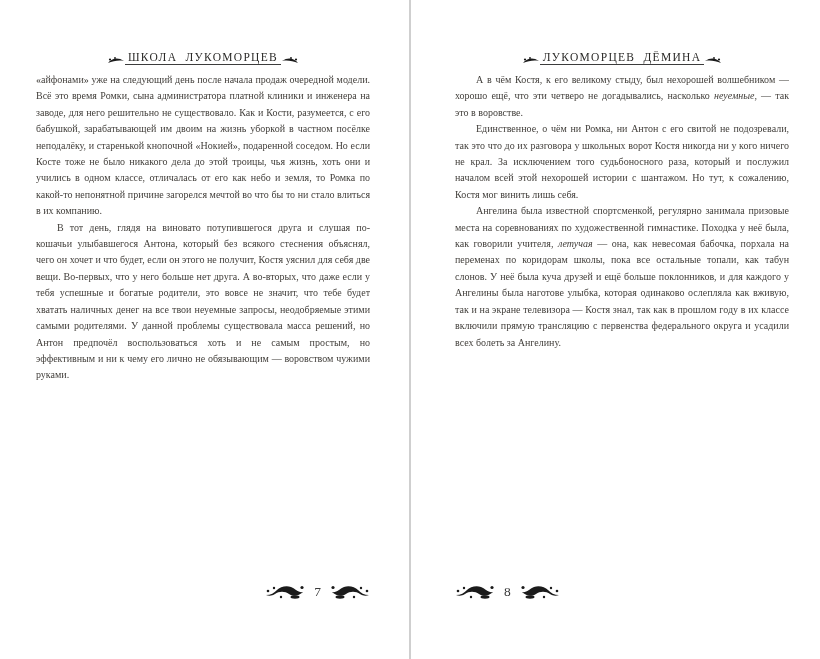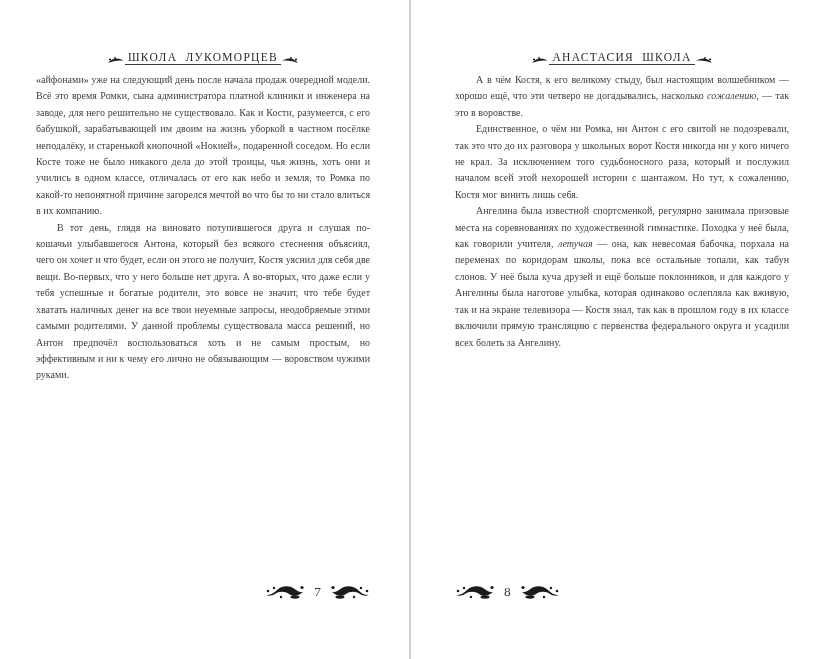--- a/index.html
+++ b/index.html
@@ -129,31 +129,31 @@
 
   <section class="page right" lang="ru">
     <div class="running-header">
       <span class="sprig">
         <svg width="18" height="9" viewBox="0 0 18 9">
             <path d="M1 7 C5 2 11 1 17 5 C12 4 6 5 1 7 Z"></path>
             <circle cx="3" cy="3.5" r="1.1"></circle>
             <circle cx="8" cy="2" r="0.9"></circle>
           </svg>
       </span>
-      <span class="header-title">АНАСТАСИЯ ШКОЛА</span>
+      <span class="header-title">ЛУКОМОРЦЕВ ДЁМИНА</span>
       <span class="sprig mirror">
         <svg width="18" height="9" viewBox="0 0 18 9">
             <path d="M1 7 C5 2 11 1 17 5 C12 4 6 5 1 7 Z"></path>
             <circle cx="3" cy="3.5" r="1.1"></circle>
             <circle cx="8" cy="2" r="0.9"></circle>
           </svg>
       </span>
     </div>
     <div class="page-body">
-        <p class="para indent"><span>А в чём Костя, к его великому стыду, был настоящим волшебником — хорошо ещё, что эти четверо не догадывались, насколько </span><i>сожалению</i><span>, — так это в воровстве.</span></p>
+        <p class="para indent"><span>А в чём Костя, к его великому стыду, был нехорошей волшебником — хорошо ещё, что эти четверо не догадывались, насколько </span><i>неуемные</i><span>, — так это в воровстве.</span></p>
         <p class="para indent"><span>Единственное, о чём ни Ромка, ни Антон с его свитой не подозревали, так это что до их разговора у школьных ворот Костя никогда ни у кого ничего не крал. За исключением того судьбоносного раза, который и послужил началом всей этой нехорошей истории с шантажом. Но тут, к сожалению, Костя мог винить лишь себя.</span></p>
         <p class="para indent"><span>Ангелина была известной спортсменкой, регулярно занимала призовые места на соревнованиях по художественной гимнастике. Походка у неё была, как говорили учителя, </span><i>летучая</i><span> — она, как невесомая бабочка, порхала на переменах по коридорам школы, пока все остальные топали, как табун слонов. У неё была куча друзей и ещё больше поклонников, и для каждого у Ангелины была наготове улыбка, которая одинаково ослепляла как вживую, так и на экране телевизора — Костя знал, так как в прошлом году в их классе включили прямую трансляцию с первенства федерального округа и усадили всех болеть за Ангелину.</span></p>
       </div>
     <div class="page-footer">
       <span class="flourish">
         <svg width="40" height="16" viewBox="0 0 40 16">
             <path d="M1 11 C6 11 9 9 12 6 C15 3 21 1 26 3 C31 5 33 9 38 8 C34 12 28 13 24 10 C20 7 14 7 10 10 C7 12 4 12 1 11 Z"></path>
             <circle cx="3" cy="7" r="1.3"></circle>
             <circle cx="9" cy="4" r="1.2"></circle>
             <circle cx="16" cy="13" r="1.2"></circle>

